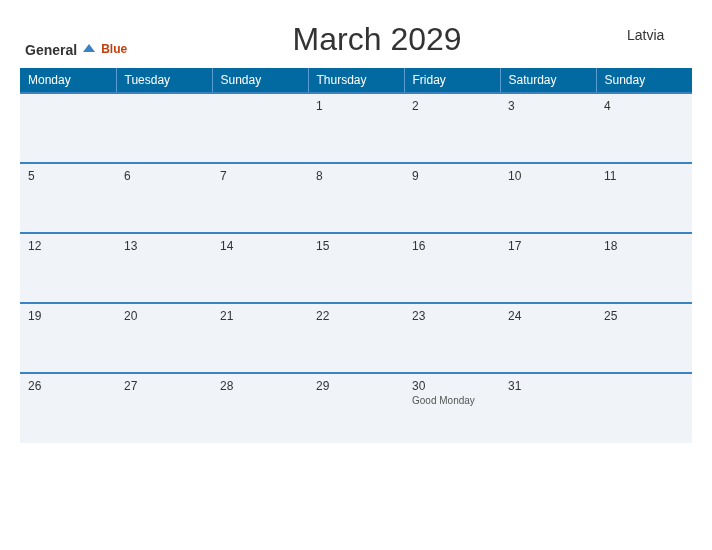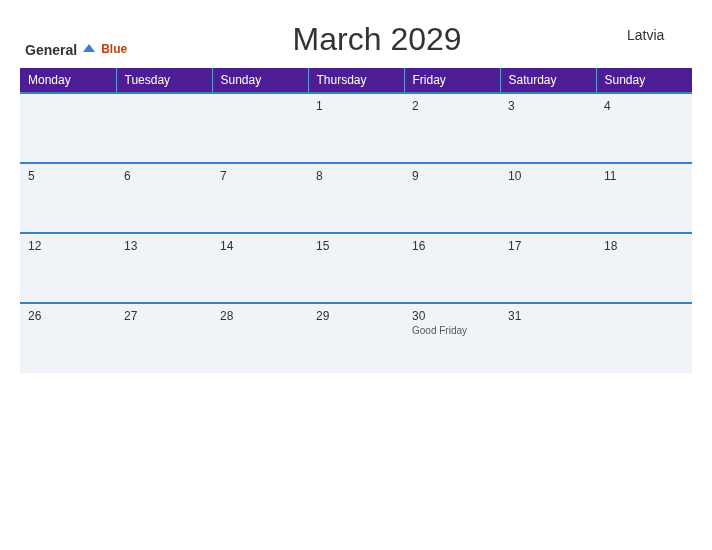--- a/index.html
+++ b/index.html
@@ -62,21 +62,21 @@
       color: #333;
       min-width: 60px;
     }
 
     .calendar {
       width: 100%;
       border-collapse: collapse;
     }
 
     .calendar thead tr {
-      background-color: #4c1d95;
+      background-color: #0369a1;
     }
 
     .calendar thead th {
       color: #fff;
       font-size: 12px;
       font-weight: normal;
       padding: 5px 8px;
       text-align: left;
       border-right: 1px solid #5a9dd4;
       width: calc(100% / 7);
@@ -210,34 +210,57 @@
         </td>
         <td>
           <div class="day-number">17</div>
         </td>
         <td>
           <div class="day-number">18</div>
         </td>
       </tr>
       <tr>
         <td>
+          <div class="day-number">19</div>
+        </td>
+        <td>
+          <div class="day-number">20</div>
+        </td>
+        <td>
+          <div class="day-number">21</div>
+        </td>
+        <td>
+          <div class="day-number">22</div>
+        </td>
+        <td>
+          <div class="day-number">23</div>
+        </td>
+        <td>
+          <div class="day-number">24</div>
+        </td>
+        <td>
+          <div class="day-number">25</div>
+        </td>
+      </tr>
+      <tr>
+        <td>
           <div class="day-number">26</div>
         </td>
         <td>
           <div class="day-number">27</div>
         </td>
         <td>
           <div class="day-number">28</div>
         </td>
         <td>
           <div class="day-number">29</div>
         </td>
         <td>
           <div class="day-number">30</div>
-          <div class="day-event">Good Friday</div>
+          <div class="day-event">Good Monday</div>
         </td>
         <td>
           <div class="day-number">31</div>
         </td>
         <td class="empty-cell"></td>
       </tr>
     </tbody>
 </table>
 
 </body></html>

